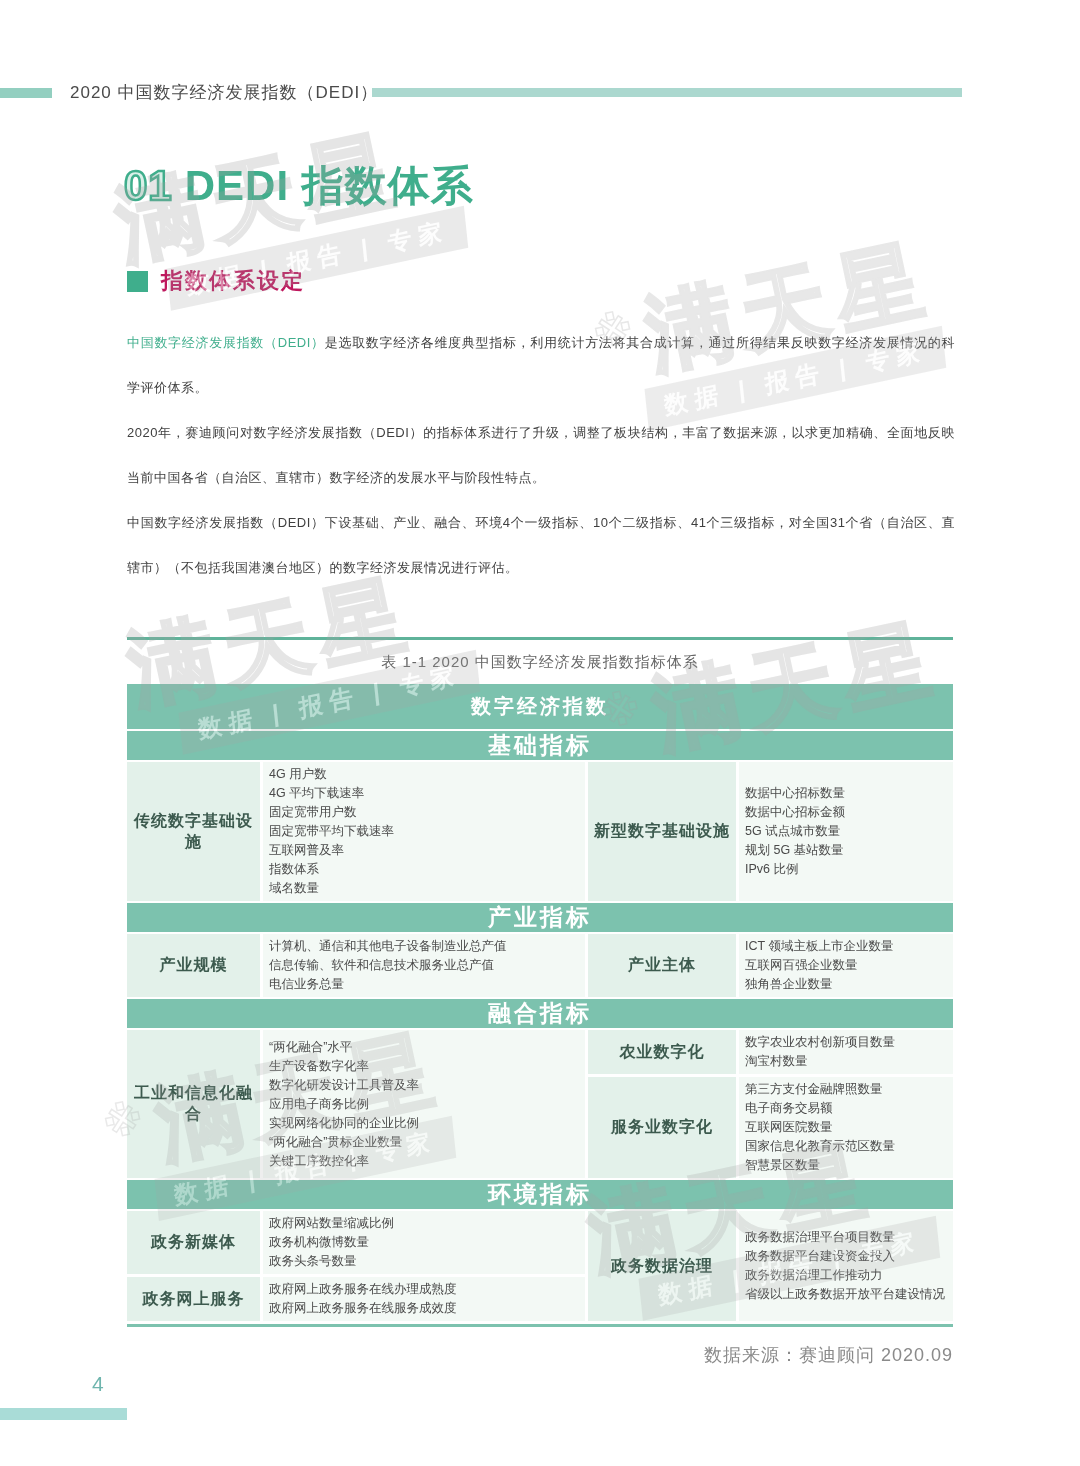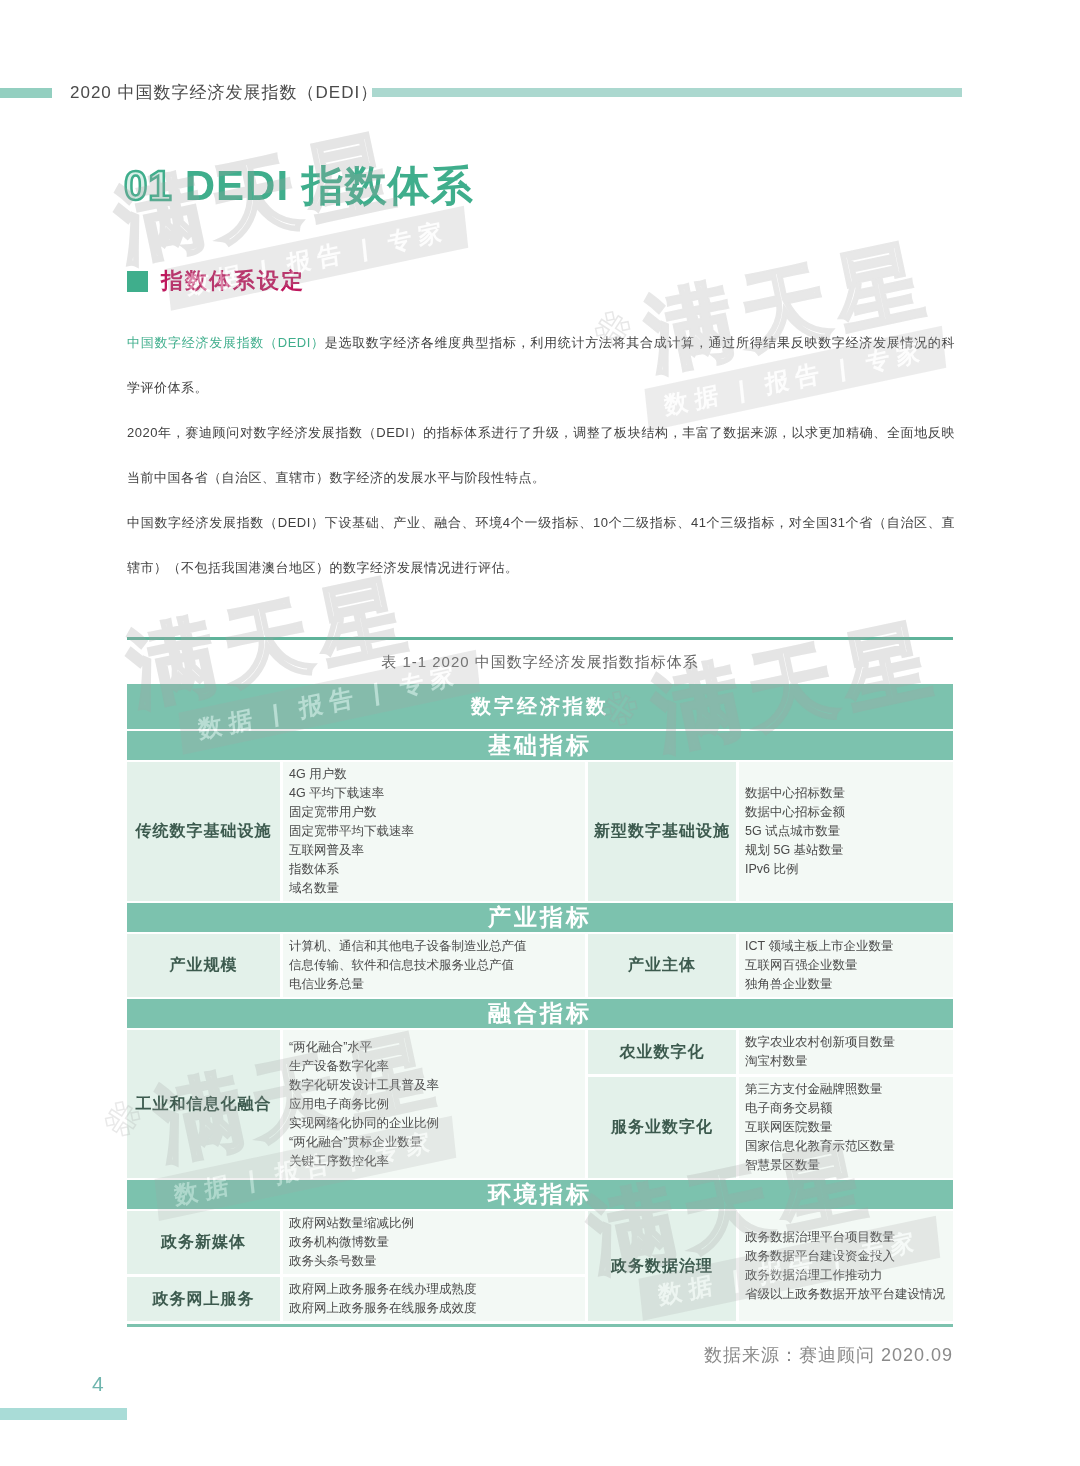--- a/index.html
+++ b/index.html
@@ -35,21 +35,21 @@
   .tbl-caption { text-align:center; font-size:15px; color:#666666; margin:13px 0 12px 0; letter-spacing:1px; }
   .tbl { display:flex; flex-direction:column; gap:2px; background:#ffffff; }
   .band-main { background:#7cc2ae; color:#ffffff; text-align:center; font-size:20px; font-weight:bold; height:45px; line-height:45px; letter-spacing:3px; }
   .band-sub { background:#7cc2ae; color:#ffffff; text-align:center; font-size:23px; font-weight:bold; height:29px; line-height:29px; letter-spacing:3px; }
   .sectionrow { display:flex; gap:3px; }
   .half { display:flex; flex-direction:column; gap:3px; }
   .half.left { width:458px; }
   .half.right { flex:1; }
   .rowgroup { display:flex; gap:3px; flex:1; }
   .cat { background:#e3f1ea; display:flex; align-items:center; justify-content:center; font-size:16px; font-weight:bold; color:#3c5a4e; text-align:center; letter-spacing:1px; }
-  .half.left .cat { width:153px; }
+  .half.left .cat { width:133px; }
   .half.right .cat { width:148px; }
   .inds { flex:1; background:#f3f9f5; padding:3px 6px; display:flex; flex-direction:column; justify-content:center; }
   .ind { font-size:12.5px; color:#4a4a4a; line-height:19px; white-space:nowrap; }
   .tbl-source { text-align:right; font-size:18px; color:#8a8a8a; margin-top:16px; letter-spacing:1px; }
 
   
   .page-num { position:absolute; left:92px; top:1372px; font-size:21px; color:#6fb5ae; z-index:1; }
   .foot-bar { position:absolute; left:0; top:1408px; width:127px; height:12px; background:#a9dcd7; z-index:1; }
 
   

